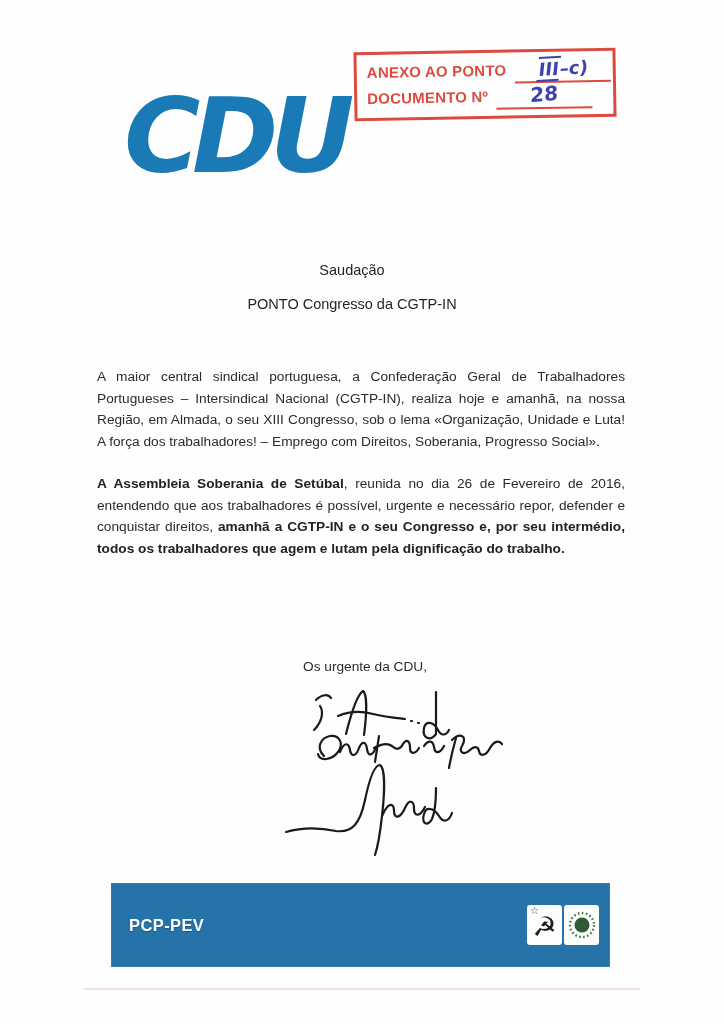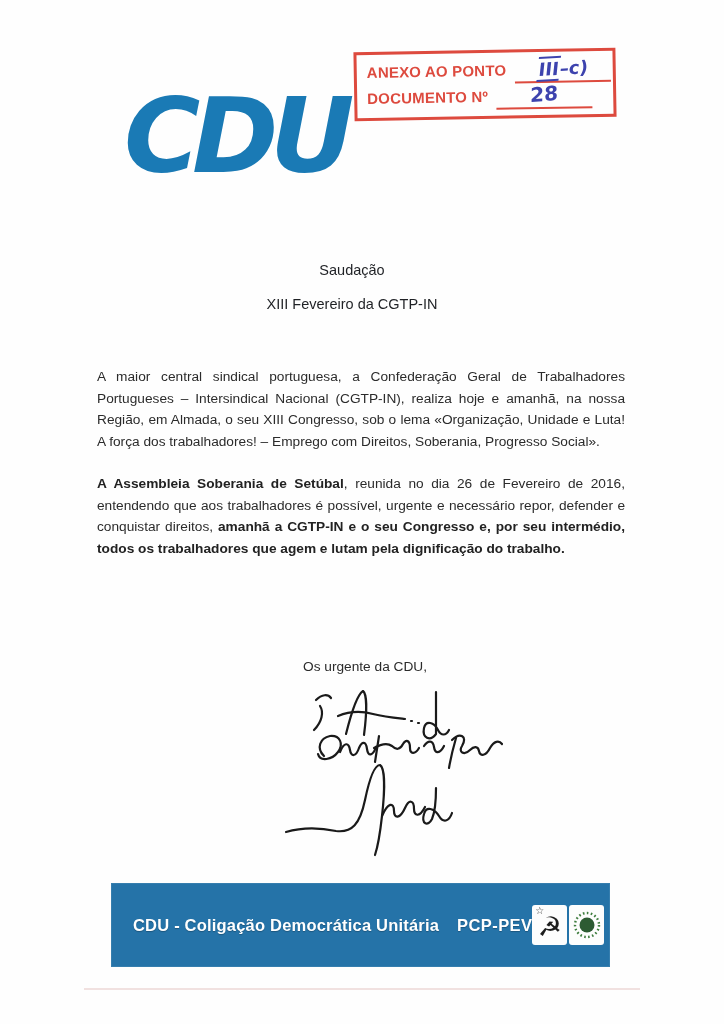--- a/index.html
+++ b/index.html
@@ -100,21 +100,21 @@
     <div class="stamp-row">
       <span class="stamp-label">DOCUMENTO Nº</span>
       <span class="stamp-slot"><span class="stamp-hand num">28</span></span>
     </div>
   </div>
 
   <div class="cdu-logo">CDU</div>
 
   <div class="title-block">
     <p class="title-line">Saudação</p>
-    <p class="title-line">XIII Fevereiro da CGTP-IN</p>
+    <p class="title-line">PONTO Congresso da CGTP-IN</p>
   </div>
 
   <div class="body-text">
     <p>A maior central sindical portuguesa, a Confederação Geral de Trabalhadores Portugueses – Intersindical Nacional (CGTP-IN), realiza hoje e amanhã, na nossa Região, em Almada, o seu XIII Congresso, sob o lema «Organização, Unidade e Luta! A força dos trabalhadores! – Emprego com Direitos, Soberania, Progresso Social».</p>
     <p><span class="b">A Assembleia Soberania de Setúbal</span><span>, reunida no dia 26 de Fevereiro de 2016, entendendo que aos trabalhadores é possível, urgente e necessário repor, defender e conquistar direitos, </span><span class="b">amanhã a CGTP-IN e o seu Congresso e, por seu intermédio, todos os trabalhadores que agem e lutam pela dignificação do trabalho.</span></p>
   </div>
 
   <div class="signoff">Os urgente da CDU,</div>
 
   <svg class="sig-svg" width="250" height="185" viewBox="0 0 250 185">
@@ -136,21 +136,20 @@
       <path d="M174,60 C182,52 190,56 184,66 C180,72 186,76 192,70 C196,66 200,66 201,71 C202,77 208,76 212,68 C216,61 221,60 224,64"></path>
     </g>
     <g>
       <path d="M8,152 C28,146 44,148 58,151 C74,153 82,144 87,120 C92,96 97,85 102,85 C107,88 107,110 104,136 C102,154 100,166 97,175"></path>
       <path d="M104,136 C110,122 116,122 116,131 C116,139 122,139 127,128 C131,119 136,120 136,129 C136,137 142,137 147,127"></path>
       <path d="M158,108 C158,122 157,132 154,139 C150,147 143,144 146,134 C148,126 156,128 161,136 C165,143 171,142 174,133"></path>
     </g>
   </svg>
 
   <div class="footer-banner">
-    <span class="footer-coalition">CDU - Coligação Democrática Unitária</span>
     <span class="footer-parties">PCP-PEV</span>
     <div class="logo-boxes">
       <div class="logo-box">
         <span class="star-glyph">☆</span>
         <span class="hs-glyph">☭</span>
       </div>
       <div class="logo-box">
         <svg width="30" height="30" viewBox="0 0 30 30">
           <circle cx="15" cy="15" r="12" fill="none" stroke="#3f7d3f" stroke-width="2.4" stroke-dasharray="1.6 2.4"></circle>
           <circle cx="15" cy="15" r="7.5" fill="#2d5b33"></circle>

